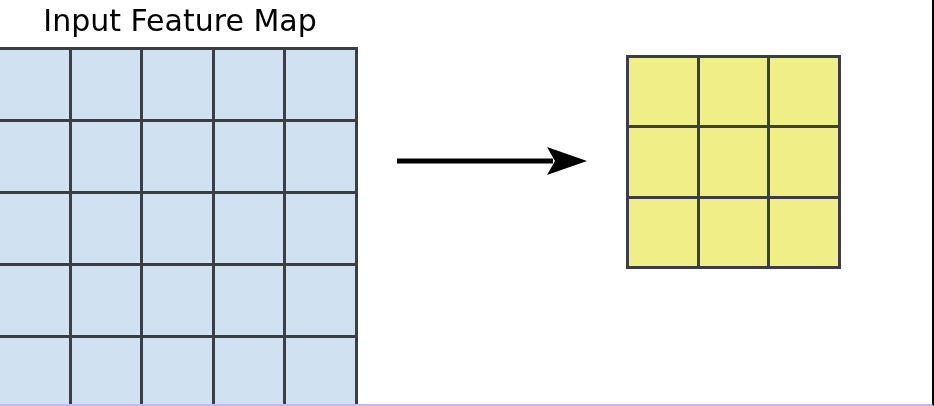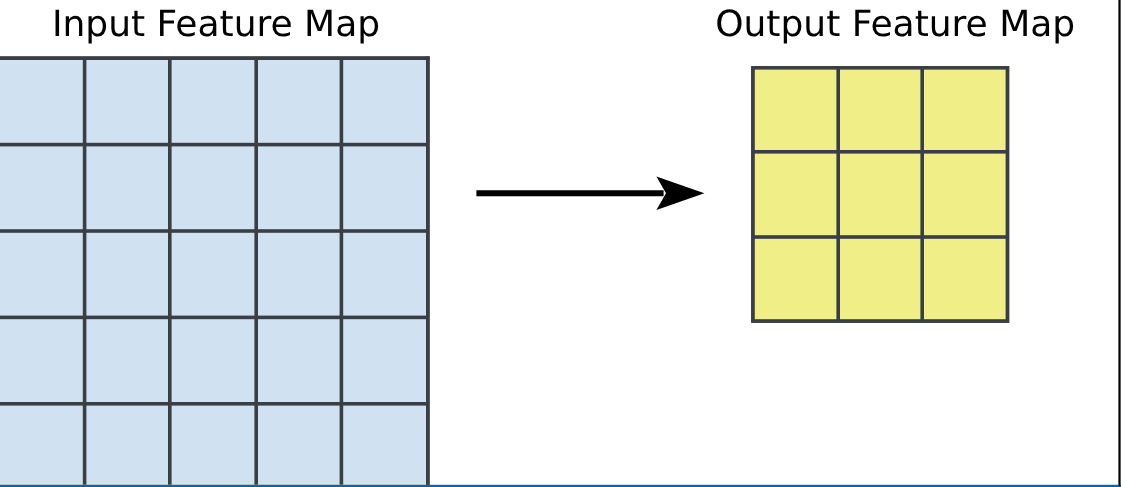--- a/index.html
+++ b/index.html
@@ -8,21 +8,21 @@
     background: #ffffff;
   }
   #canvas {
     position: relative;
     width: 934px;
     height: 406px;
     background: #ffffff;
     overflow: hidden;
     font-family: "DejaVu Sans", sans-serif;
     border-right: 2px solid #000000;
-    border-bottom: 2px solid #0369a1;
+    border-bottom: 2px solid #c4b5fd;
     box-sizing: border-box;
   }
 
   .title {
     position: absolute;
     font-size: 30px;
     line-height: 30px;
     color: #000000;
     white-space: nowrap;
     font-weight: 400;
@@ -81,21 +81,20 @@
     height: 42px;
   }
 </style>
 </head>
 <body>
 
 <div id="canvas">
 
   <div class="title" id="input-title">Input Feature Map</div>
 
-  <div class="title" id="output-title">Output Feature Map</div>
 
   <div class="grid" id="input-grid" style="grid-template-columns: repeat(5, 1fr); grid-template-rows: repeat(5, 1fr); background: rgb(58, 63, 69); border-color: rgb(58, 63, 69);">
       <div class="cell cell-input" style="background: rgb(208, 225, 242);"></div>
       <div class="cell cell-input" style="background: rgb(208, 225, 242);"></div>
       <div class="cell cell-input" style="background: rgb(208, 225, 242);"></div>
       <div class="cell cell-input" style="background: rgb(208, 225, 242);"></div>
       <div class="cell cell-input" style="background: rgb(208, 225, 242);"></div>
       <div class="cell cell-input" style="background: rgb(208, 225, 242);"></div>
       <div class="cell cell-input" style="background: rgb(208, 225, 242);"></div>
       <div class="cell cell-input" style="background: rgb(208, 225, 242);"></div>

